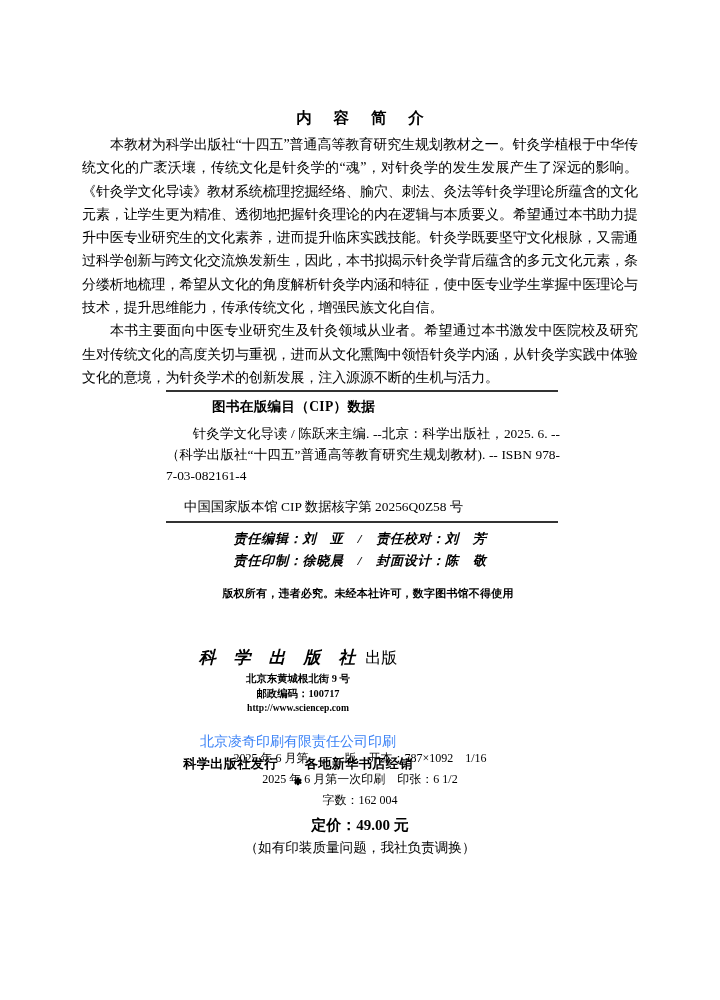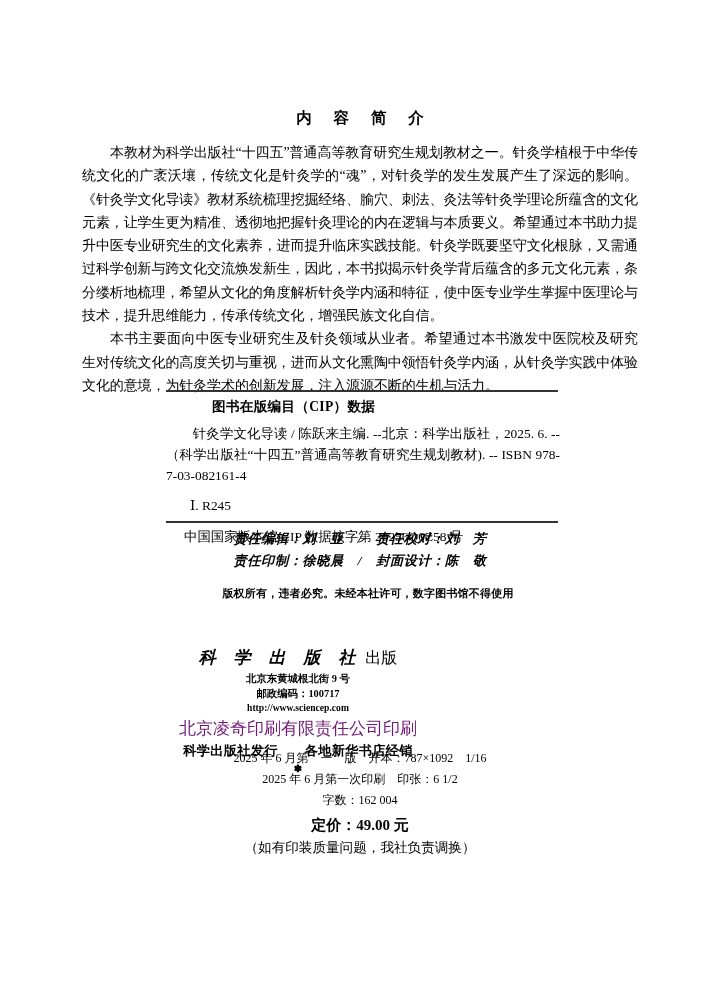--- a/index.html
+++ b/index.html
@@ -30,21 +30,21 @@
     left: 82px;
     top: 108px;
     width: 556px;
   }
   .intro-title {
     text-align: center;
     font-size: 15.5px;
     font-weight: bold;
     letter-spacing: 9px;
     text-indent: 9px;
-    margin-bottom: 12px;
+    margin-bottom: 4px;
   }
   .intro-para {
     font-size: 14px;
     line-height: 23.3px;
     text-align: justify;
     text-justify: inter-ideograph;
     text-indent: 2em;
     margin: 0;
     letter-spacing: -0.1px;
   }
@@ -161,24 +161,24 @@
     font-weight: bold;
     line-height: 15px;
   }
   .pub-url {
     font-size: 9.6px;
     font-weight: bold;
     line-height: 14px;
     font-family: "Liberation Serif", serif;
   }
   .pub-printer {
-    font-size: 17px;
-    line-height: 22px;
-    margin-top: 3px;
-    color: #701a75;
+    font-size: 14px;
+    line-height: 22px;
+    margin-top: 16px;
+    color: #3b82f6;
   }
   .pub-dist {
     font-size: 13.2px;
     font-weight: bold;
     line-height: 22px;
     letter-spacing: 0.3px;
   }
   .pub-star {
     font-size: 10px;
     line-height: 13px;
@@ -221,21 +221,20 @@
     <p class="intro-para">本教材为科学出版社“十四五”普通高等教育研究生规划教材之一。针灸学植根于中华传统文化的广袤沃壤，传统文化是针灸学的“魂”，对针灸学的发生发展产生了深远的影响。《针灸学文化导读》教材系统梳理挖掘经络、腧穴、刺法、灸法等针灸学理论所蕴含的文化元素，让学生更为精准、透彻地把握针灸理论的内在逻辑与本质要义。希望通过本书助力提升中医专业研究生的文化素养，进而提升临床实践技能。针灸学既要坚守文化根脉，又需通过科学创新与跨文化交流焕发新生，因此，本书拟揭示针灸学背后蕴含的多元文化元素，条分缕析地梳理，希望从文化的角度解析针灸学内涵和特征，使中医专业学生掌握中医理论与技术，提升思维能力，传承传统文化，增强民族文化自信。</p>
     <p class="intro-para">本书主要面向中医专业研究生及针灸领域从业者。希望通过本书激发中医院校及研究生对传统文化的高度关切与重视，进而从文化熏陶中领悟针灸学内涵，从针灸学实践中体验文化的意境，为针灸学术的创新发展，注入源源不断的生机与活力。</p>
   </div>
 
   <div class="rule rule-top"></div>
   <div class="rule rule-bottom"></div>
 
   <div class="cip-block">
     <div class="cip-heading">图书在版编目（CIP）数据</div>
     <p class="cip-body">针灸学文化导读 / 陈跃来主编. --北京：科学出版社，2025. 6. --（科学出版社“十四五”普通高等教育研究生规划教材). -- ISBN 978-7-03-082161-4</p>
-    <div class="cip-class">Ⅰ. R245</div>
     <div class="cip-number">中国国家版本馆 CIP 数据核字第 20256Q0Z58 号</div>
   </div>
 
   <div class="credits">
     <div class="credit-line">
       <span>责任编辑：</span><span>刘　亚</span><span class="sp"></span><span>/</span><span class="sp"></span><span>责任校对：</span><span>刘　芳</span>
     </div>
     <div class="credit-line">
       <span>责任印制：</span><span>徐晓晨</span><span class="sp"></span><span>/</span><span class="sp"></span><span>封面设计：</span><span>陈　敬</span>
     </div>

